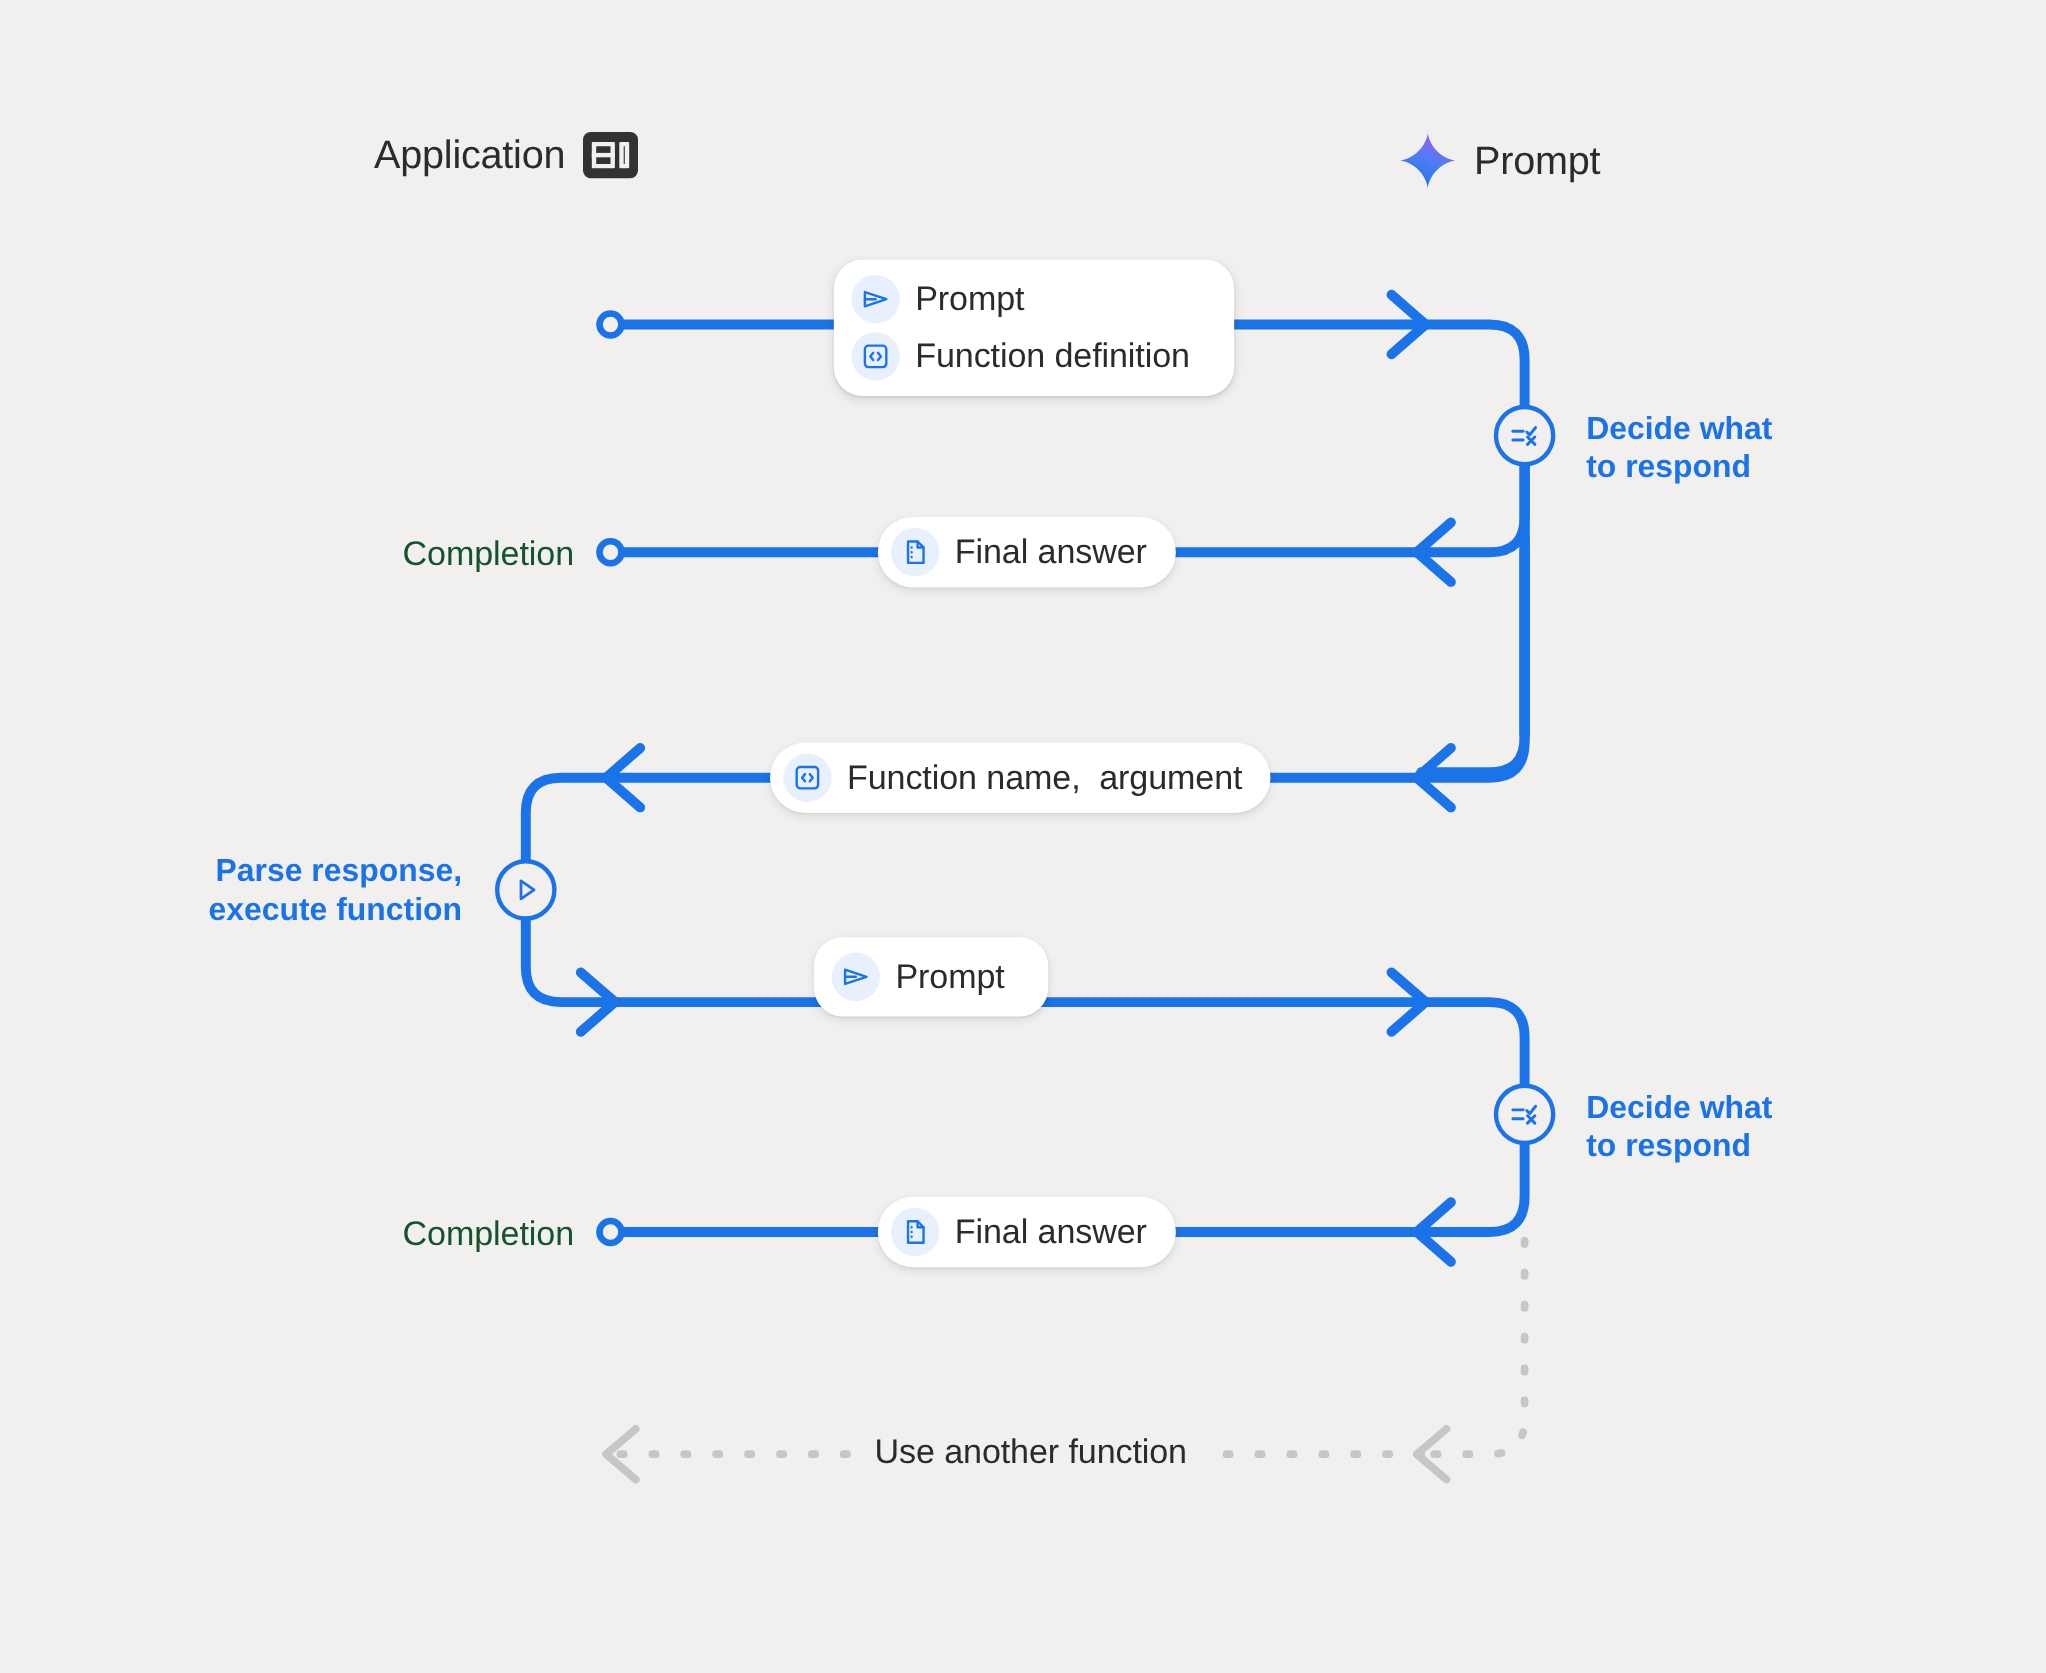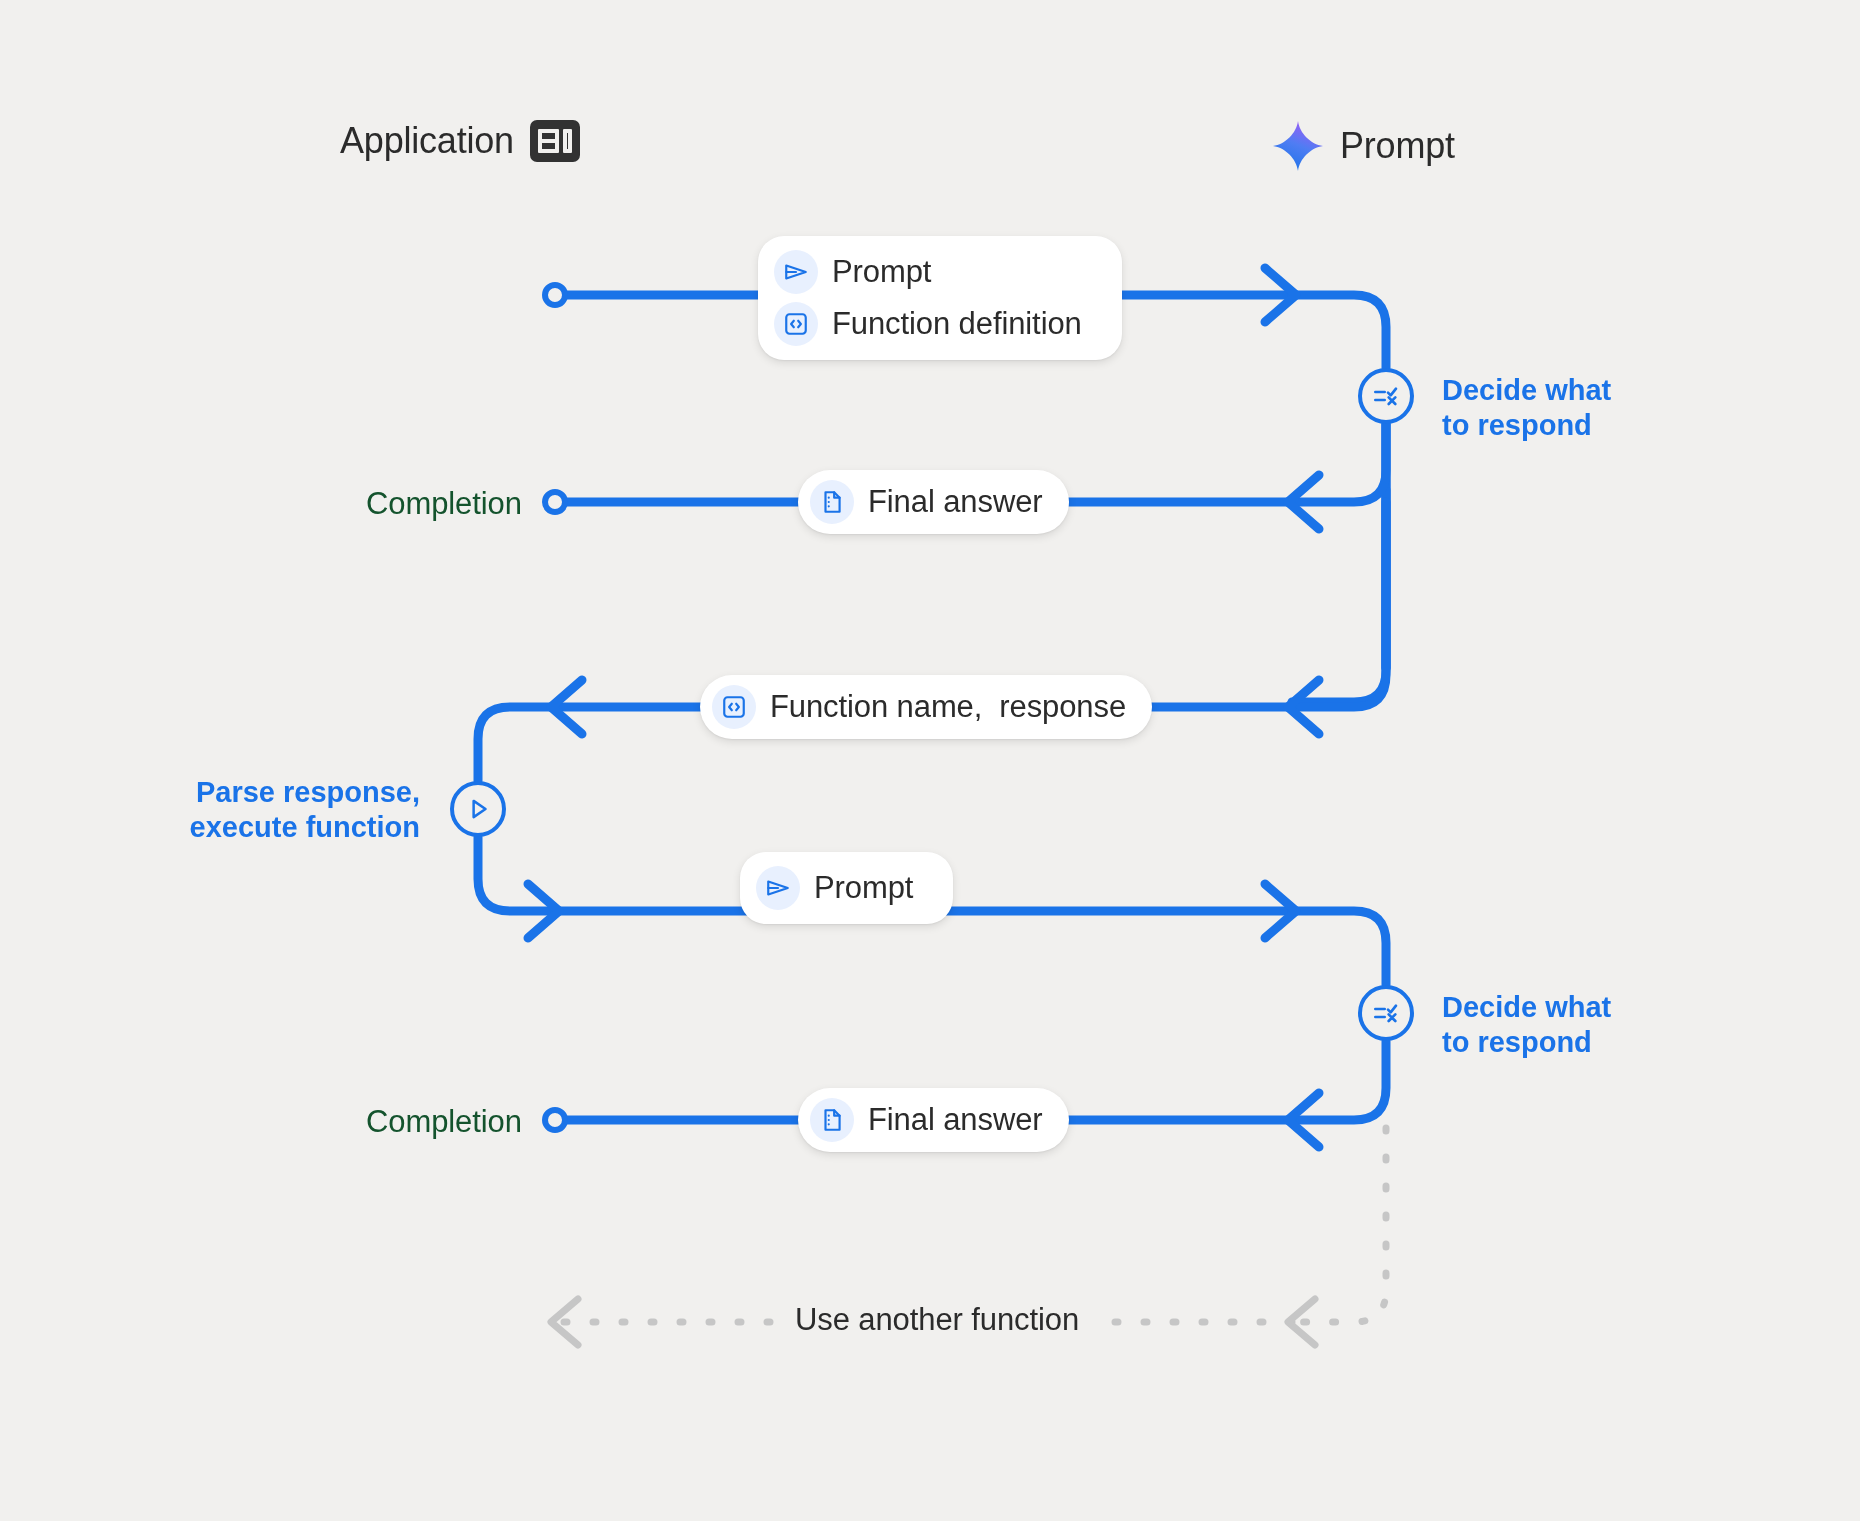--- a/index.html
+++ b/index.html
@@ -302,21 +302,21 @@
 
   <div class="card single" style="left:700px; top:675px;">
     <div class="crow">
       <span class="cicon">
         <svg width="26" height="26" viewBox="0 0 24 24" fill="none" stroke="#1a73e8" stroke-width="2" stroke-linejoin="round" stroke-linecap="round">
           <rect x="3" y="3" width="18" height="18" rx="3"></rect>
           <path d="M10 9 L7.5 12 L10 15"></path>
           <path d="M14 9 L16.5 12 L14 15"></path>
         </svg>
       </span>
-      <span class="ctext">Function name,  response</span>
+      <span class="ctext">Function name,  argument</span>
     </div>
   </div>
 
   <div class="card" style="left:740px; top:852px;">
     <div class="crow">
       <span class="cicon">
         <svg width="26" height="26" viewBox="0 0 24 24" fill="none" stroke="#1a73e8" stroke-width="2" stroke-linejoin="round" stroke-linecap="round">
           <path d="M3 6 L21 12 L3 18 Z"></path>
           <path d="M3 12 L12 12"></path>
         </svg>

